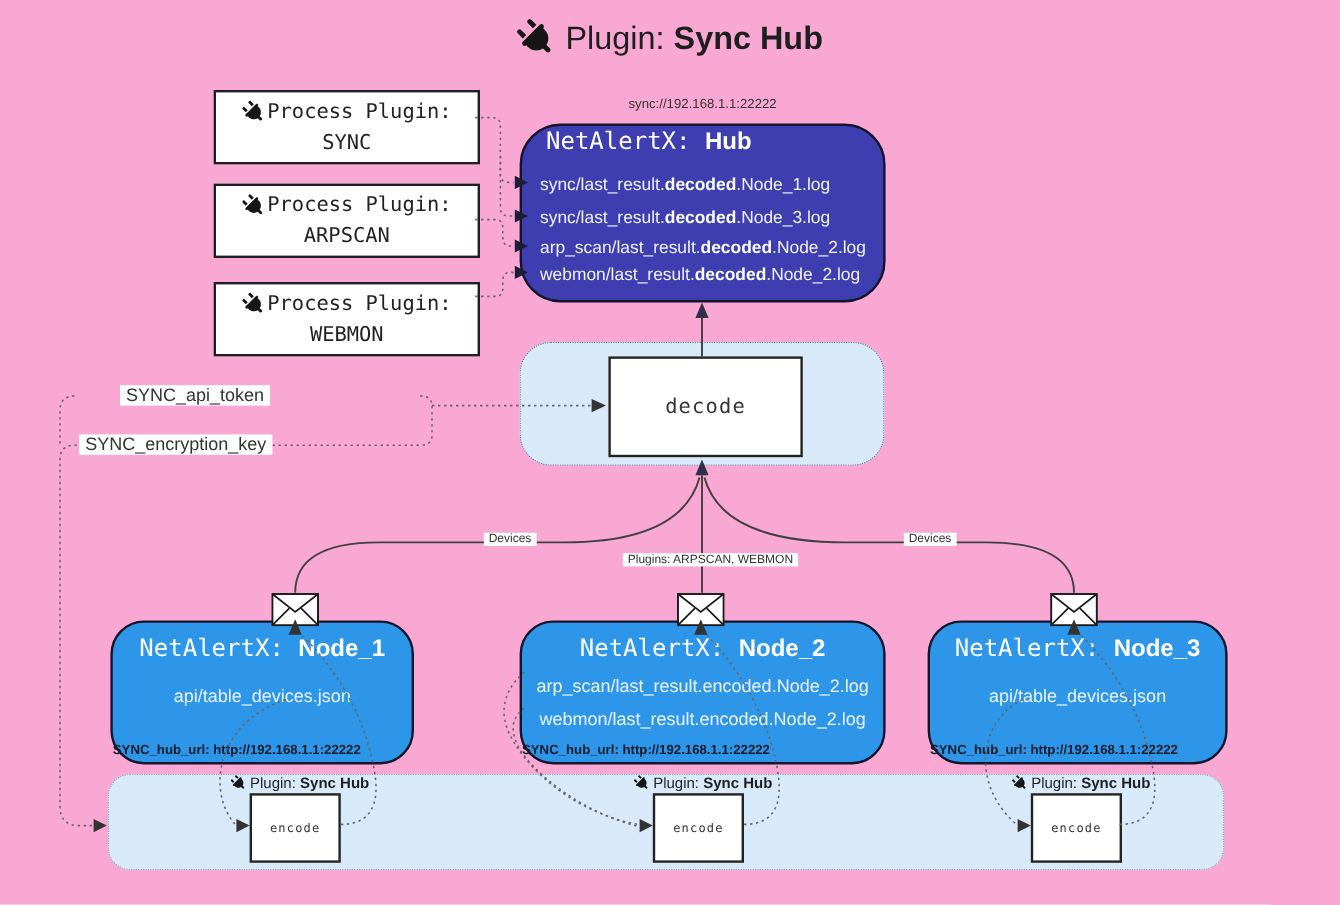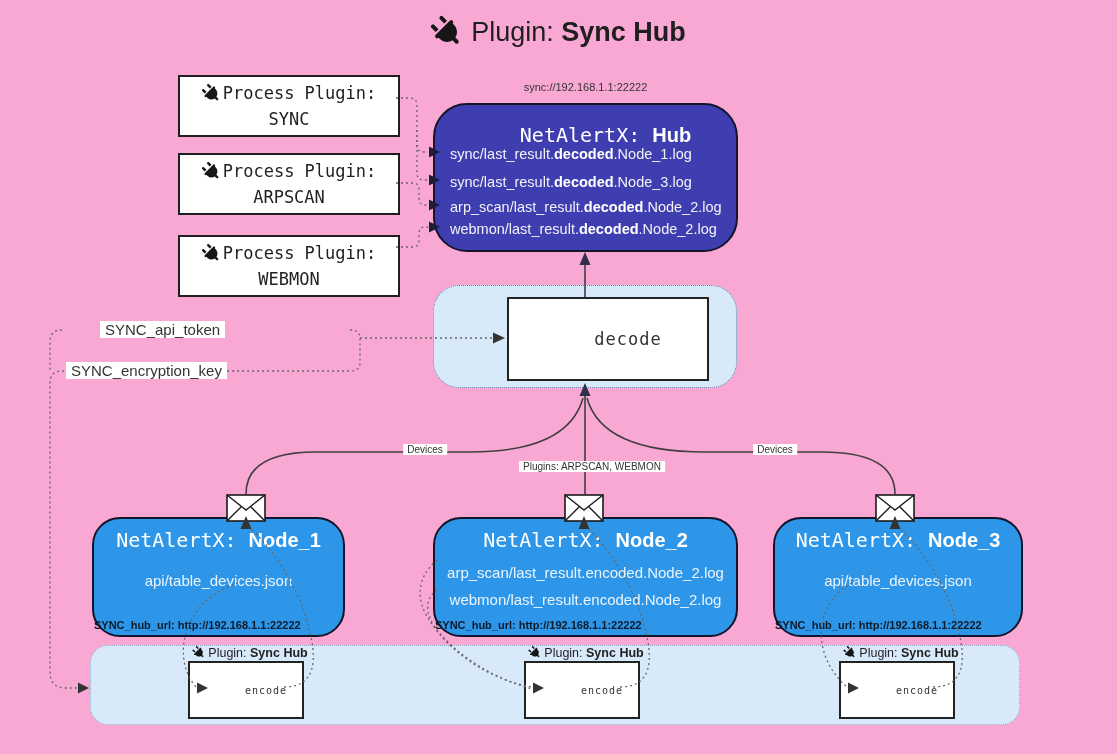--- a/index.html
+++ b/index.html
@@ -14,31 +14,31 @@
   .title .txt b{font-weight:bold;}
   .plug{display:inline-block;fill:#161616;transform:rotate(-45deg);}
   
   .pbox{left:178px;width:218px;height:58px;background:#fff;border:2px solid #1f1f1f;z-index:10;
         display:flex;flex-direction:column;align-items:center;justify-content:center;
         font-family:"DejaVu Sans Mono",monospace;font-size:17px;color:#222;line-height:26px;}
   .pbox .l1{display:flex;align-items:center;gap:2px;}
   
   .hub{left:433px;top:103px;width:305px;height:149px;background:#3E3EB0;border:2px solid #14142b;
        border-radius:34px;z-index:10;box-sizing:border-box;}
-  .hub-title{position:absolute;left:0;top:18px;width:100%;text-align:center;color:#fff;font-size:20px;
+  .hub-title{position:absolute;left:0;top:0;width:100%;text-align:left;color:#fff;font-size:20px;
        font-family:"DejaVu Sans Mono",monospace;padding-left:20px;}
   .hub-title b{font-family:"Liberation Sans",sans-serif;font-weight:bold;}
   .hub-line{position:absolute;left:15px;height:18px;color:#f2f2f7;font-size:14.5px;white-space:nowrap;}
   .hub-line b{font-weight:bold;color:#fff;}
   .hub-url{left:433px;top:81px;width:305px;text-align:center;font-size:11px;color:#333;font-weight:500;z-index:10;}
   
   .panel{left:433px;top:285px;width:304px;height:103px;background:#D8E9FA;border:1.6px dotted #5b7fa6;
          border-radius:26px;z-index:10;box-sizing:border-box;}
   .whitebox{background:#fff;border:2px solid #222;z-index:12;display:flex;align-items:center;justify-content:center;
-         font-family:"DejaVu Sans Mono",monospace;color:#333;padding-left:40px;}
+         font-family:"DejaVu Sans Mono",monospace;color:#333;}
   .decode{left:507px;top:297px;width:158px;height:80px;font-size:17px;letter-spacing:1px;}
   
   .node{background:#2E96E8;border:2px solid #14142b;border-radius:28px;top:517px;height:120px;z-index:10;box-sizing:border-box;}
   .node-title{position:absolute;left:0;top:9px;width:100%;text-align:center;color:#fff;font-size:20px;
        font-family:"DejaVu Sans Mono",monospace;white-space:nowrap;}
   .node-title b{font-family:"Liberation Sans",sans-serif;font-weight:bold;}
   .node-line{position:absolute;left:0;width:100%;text-align:center;color:#EAF4FD;font-size:15px;white-space:nowrap;}
   .node-url{position:absolute;left:0;top:100px;width:100%;text-align:left;color:#0d1b2a;font-size:11px;font-weight:600;}
   
   .band{left:90px;top:645px;width:930px;height:80px;background:#D8E9FA;border:1.6px dotted #8aa6c0;

